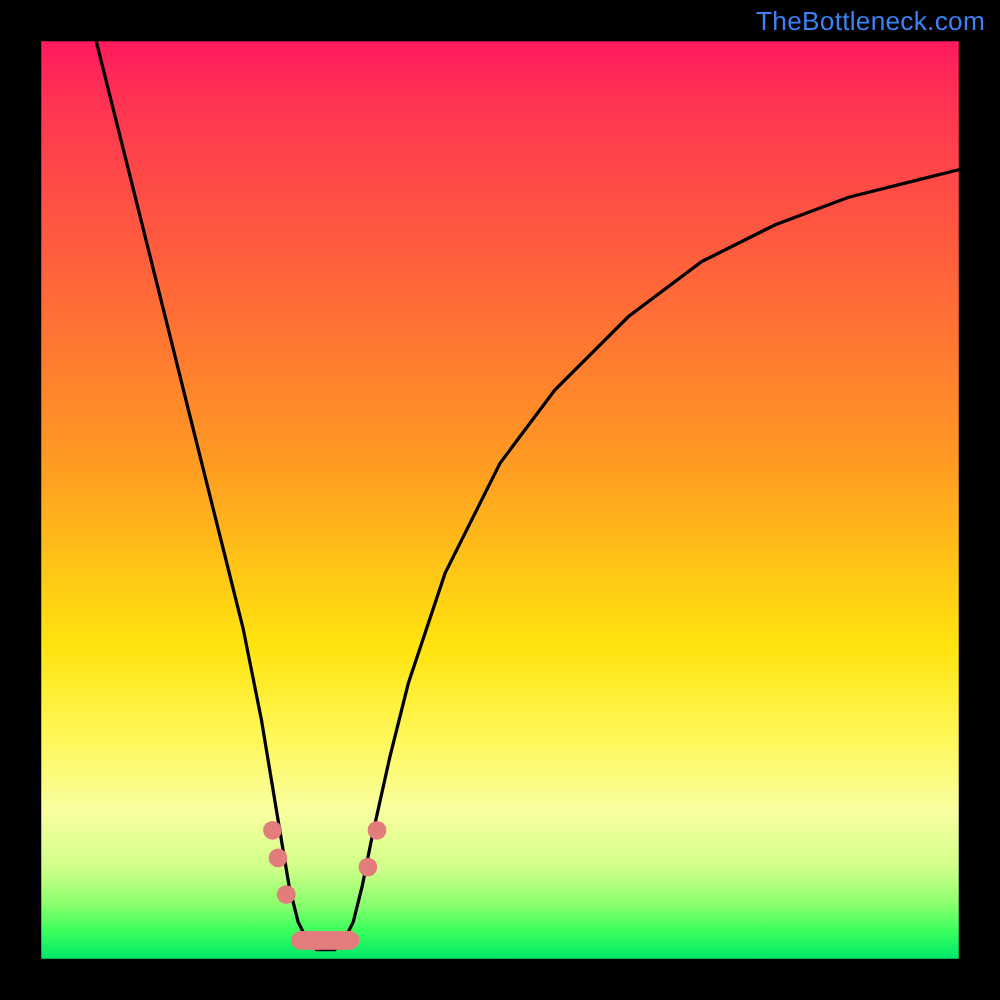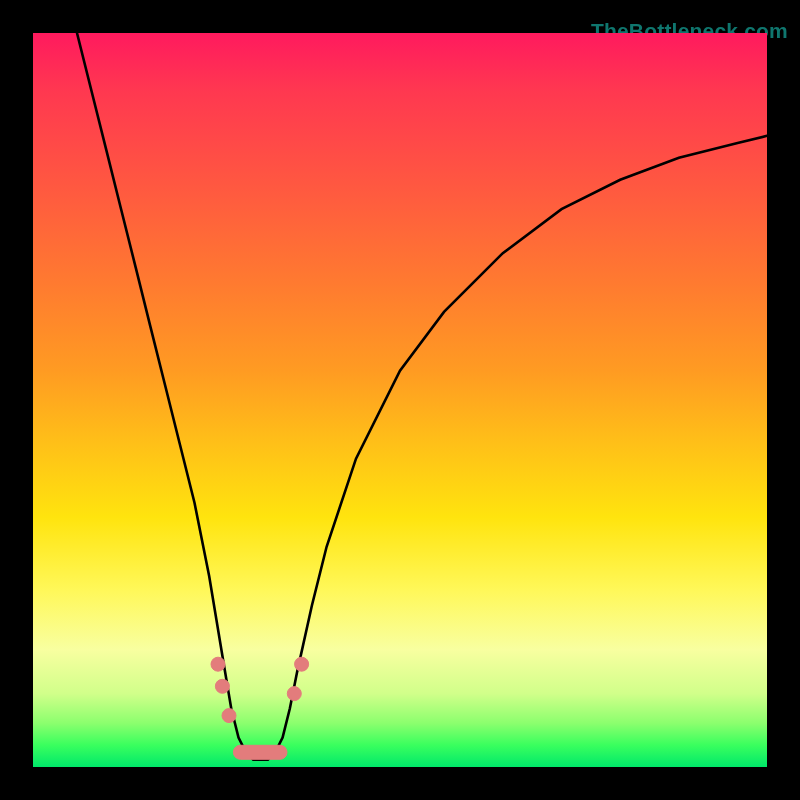--- a/index.html
+++ b/index.html
@@ -36,25 +36,25 @@
       #fff85a 76%,
       #f8ffa0 84%,
       #d1ff8a 90%,
       #8cff6e 94%,
       #3aff5e 97%,
       #00e86a 100%
     );
   }
   .watermark {
     position: absolute;
-    top: 19px;
+    top: 6px;
     right: 12px;
-    color: #0f766e;
+    color: #3b82f6;
     font-size: 21px;
-    font-weight: 700;
+    font-weight: 400;
     letter-spacing: 0.2px;
     user-select: none;
   }
   svg.curve {
     position: absolute;
     left: 0;
     top: 0;
     width: 734px;
     height: 734px;
     overflow: visible;

